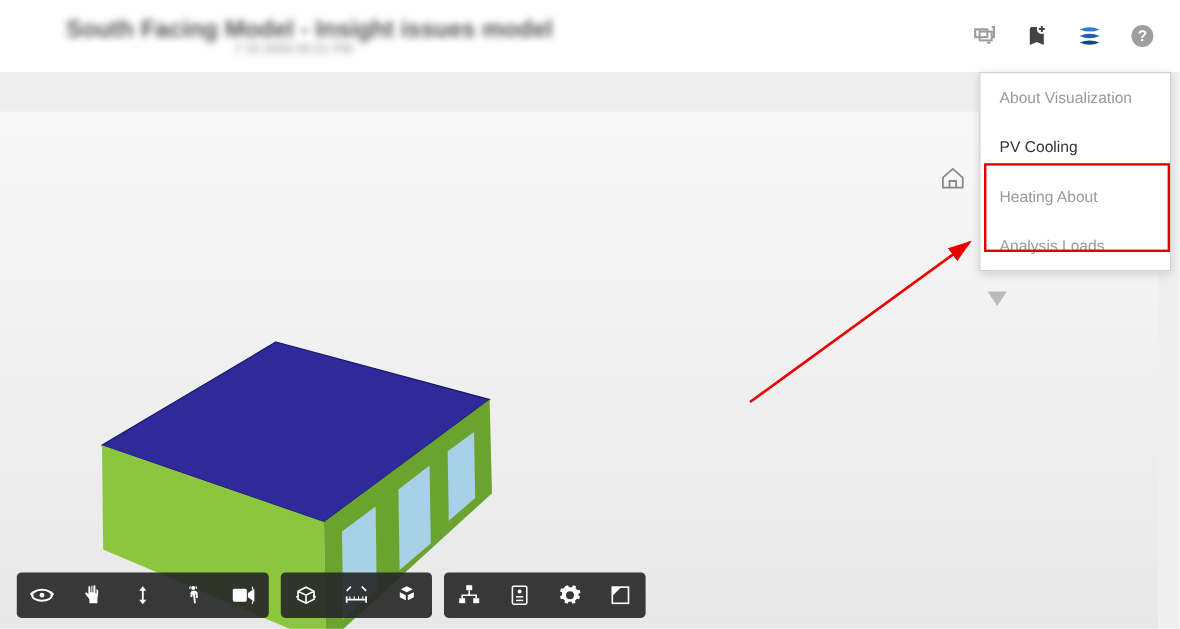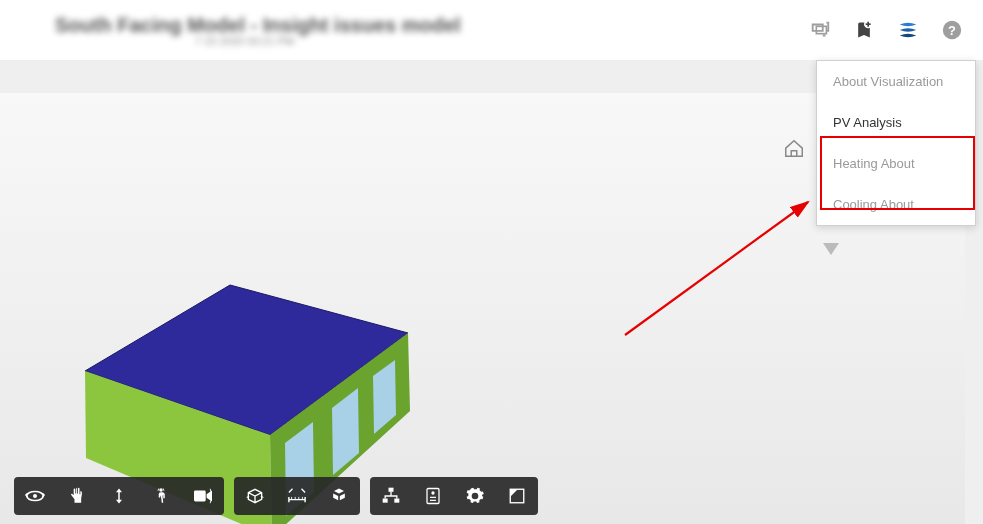--- a/index.html
+++ b/index.html
@@ -290,23 +290,23 @@
               <rect x="3" y="3" width="18" height="18" fill="none" stroke="#fff" stroke-width="1.8"></rect>
               <path fill="#fff" d="M3 3 L13 3 L3 13 Z"></path>
             </svg>
           </div>
       </div>
     </div>
   </div>
 
   <div class="dropdown-menu">
     <div class="dropdown-item">About Visualization</div>
-    <div class="dropdown-item active">PV Analysis</div>
+    <div class="dropdown-item active">PV Cooling</div>
     <div class="dropdown-item">Heating About</div>
-    <div class="dropdown-item">Cooling About</div>
+    <div class="dropdown-item">Analysis Loads</div>
   </div>
 
   <div class="highlight-box"></div>
   <div class="arrow-annotation">
     <svg width="230" height="150">
       <defs>
           <marker id="ah" markerWidth="10" markerHeight="10" refX="8" refY="3" orient="auto">
             <path d="M0,0 L9,3 L0,6 Z" fill="#e60000"></path>
           </marker>
         </defs>

